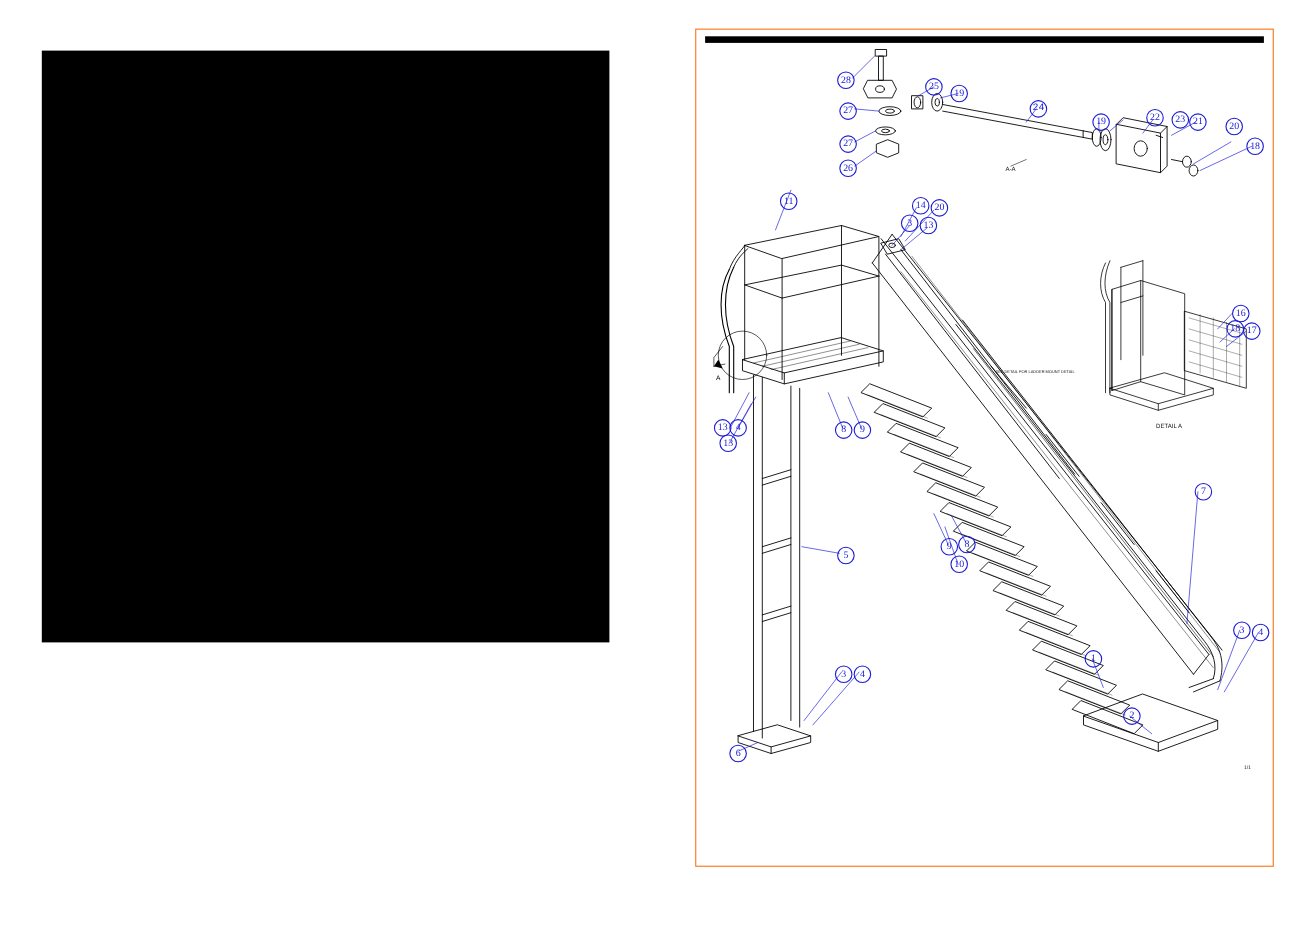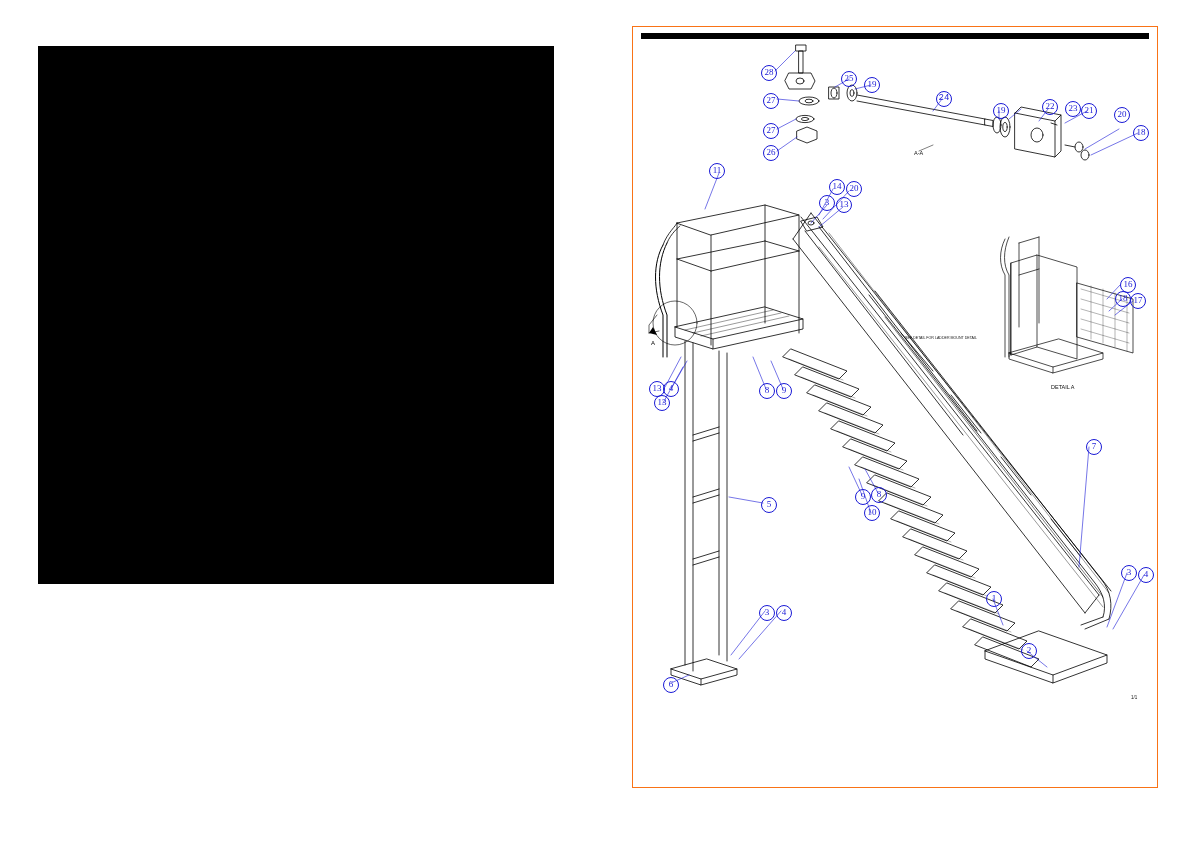--- a/index.html
+++ b/index.html
@@ -297,21 +297,21 @@
       </div>
       <div class="callout" style="left: 448px; top: 76px;">
         <span class="ring">21</span>
       </div>
       <div class="callout" style="left: 481px; top: 80px;">
         <span class="ring">20</span>
       </div>
       <div class="callout" style="left: 500px; top: 98px;">
         <span class="ring">18</span>
       </div>
-      <div class="callout" style="left: 76px; top: 136px;">
+      <div class="callout" style="left: 76px; top: 148px;">
         <span class="ring">11</span>
       </div>
       <div class="callout" style="left: 196px; top: 152px;">
         <span class="ring">14</span>
       </div>
       <div class="callout" style="left: 213px; top: 154px;">
         <span class="ring">20</span>
       </div>
       <div class="callout" style="left: 186px; top: 168px;">
         <span class="ring">3</span>

